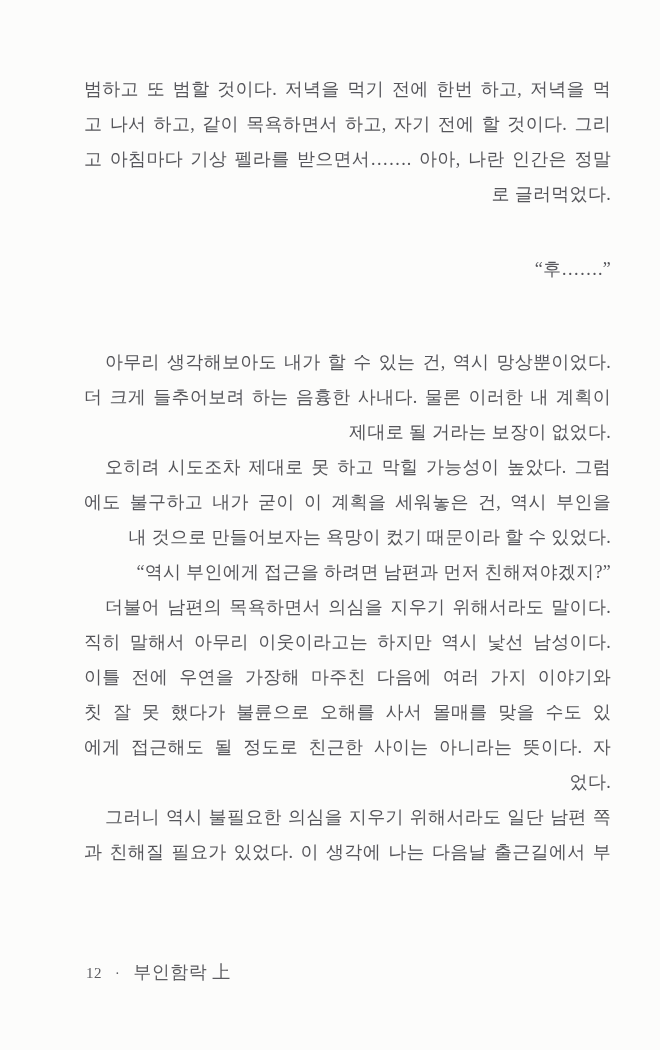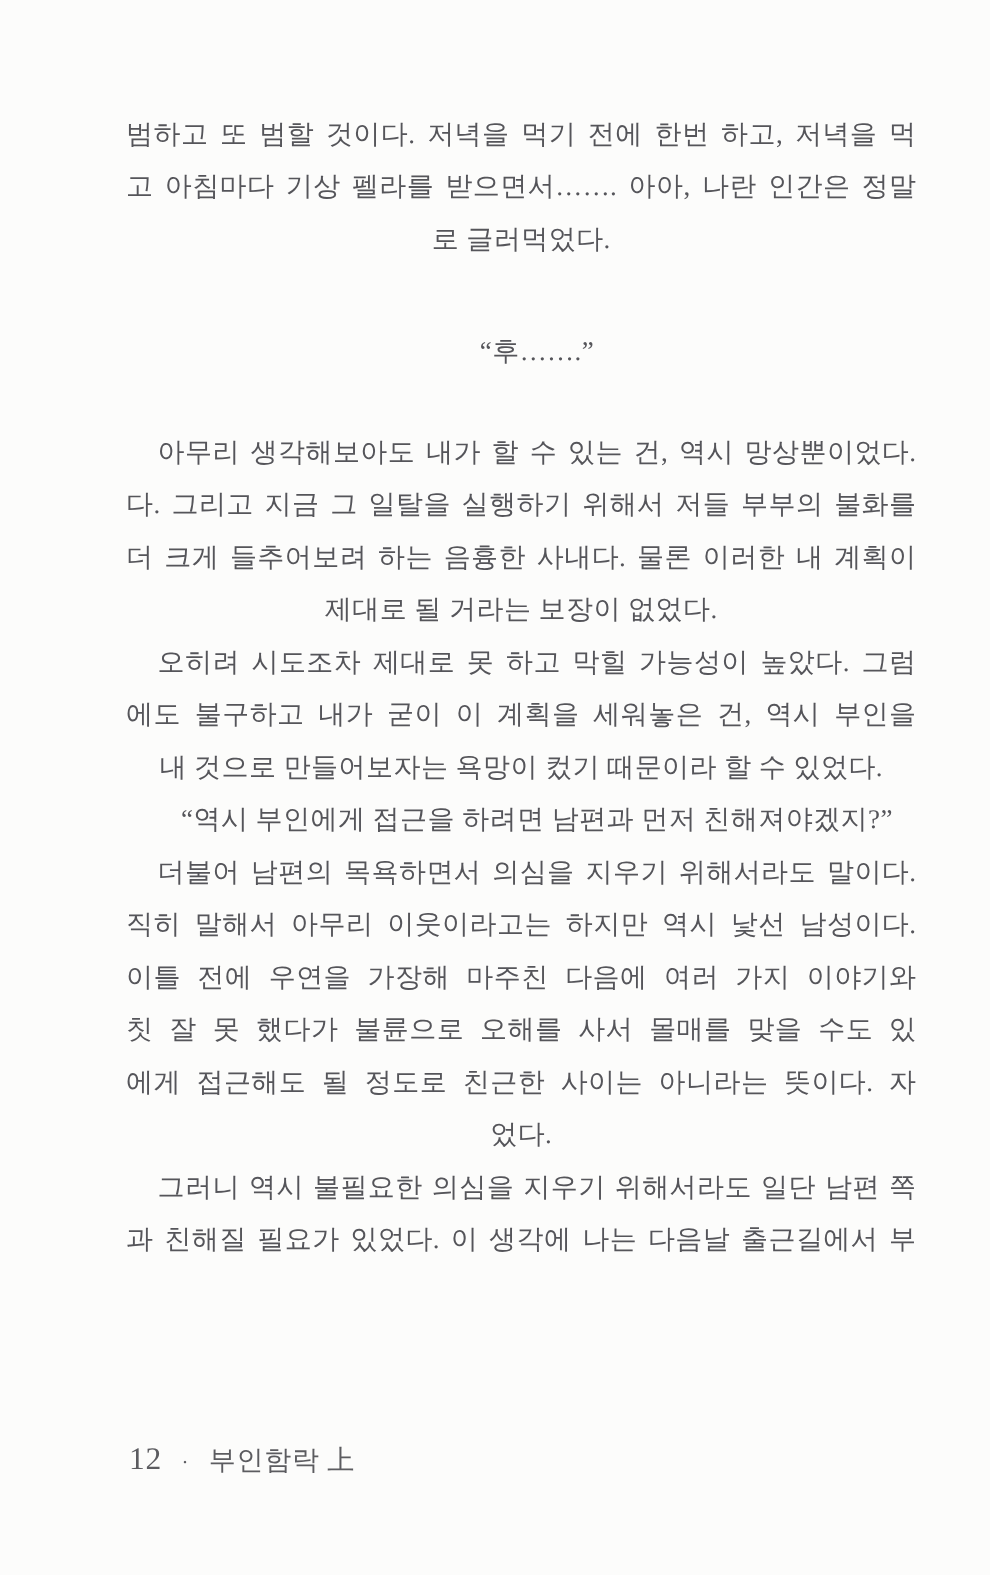--- a/index.html
+++ b/index.html
@@ -27,58 +27,58 @@
     top: 72px;
     color: var(--ink);
     font-size: 18px;
     letter-spacing: 0.3px;
     word-break: keep-all;
   }
   .line {
     height: 35px;
     line-height: 35px;
     overflow: hidden;
-    text-align: center;
+    text-align: right;
   }
   .line.j {
     text-align: justify;
     text-align-last: justify;
   }
   .line.indent {
     text-indent: 21px;
   }
   .footer {
     position: absolute;
     left: 86px;
     top: 960px;
     display: flex;
     align-items: baseline;
     color: var(--ink-soft);
     font-size: 18px;
     letter-spacing: 0.5px;
   }
   .footer .pagenum {
-    font-size: 21px;
+    font-size: 15px;
   }
   .footer .sep {
     margin: 0 13px;
     font-size: 14px;
   }
 </style>
 </head>
 <body>
 
 <div class="page">
   <div class="body-text">
       <div class="line j">범하고 또 범할 것이다. 저녁을 먹기 전에 한번 하고, 저녁을 먹</div>
+      <div class="line j">고 나서 하고, 같이 목욕하면서 하고, 자기 전에 할 것이다. 그리</div>
       <div class="line j">고 아침마다 기상 펠라를 받으면서……. 아아, 나란 인간은 정말</div>
       <div class="line">로 글러먹었다.</div>
       <div class="line indent" style="margin-top: 40px;">“후…….”</div>
-      <div class="line j indent" style="margin-top: 32px;">아무리 생각해보아도 내가 할 수 있는 건, 역시 망상뿐이었다.</div>
-      <div class="line j">다. 그리고 지금 그 일탈을 실행하기 위해서 저들 부부의 불화를</div>
+      <div class="line j indent" style="margin-top: 58px;">아무리 생각해보아도 내가 할 수 있는 건, 역시 망상뿐이었다.</div>
       <div class="line j">더 크게 들추어보려 하는 음흉한 사내다. 물론 이러한 내 계획이</div>
       <div class="line">제대로 될 거라는 보장이 없었다.</div>
       <div class="line j indent">오히려 시도조차 제대로 못 하고 막힐 가능성이 높았다. 그럼</div>
       <div class="line j">에도 불구하고 내가 굳이 이 계획을 세워놓은 건, 역시 부인을</div>
       <div class="line">내 것으로 만들어보자는 욕망이 컸기 때문이라 할 수 있었다.</div>
       <div class="line indent">“역시 부인에게 접근을 하려면 남편과 먼저 친해져야겠지?”</div>
       <div class="line j indent">더불어 남편의 목욕하면서 의심을 지우기 위해서라도 말이다. 솔</div>
       <div class="line j">직히 말해서 아무리 이웃이라고는 하지만 역시 낯선 남성이다.</div>
       <div class="line j">이틀 전에 우연을 가장해 마주친 다음에 여러 가지 이야기와</div>
       <div class="line j">칫 잘 못 했다가 불륜으로 오해를 사서 몰매를 맞을 수도 있</div>

